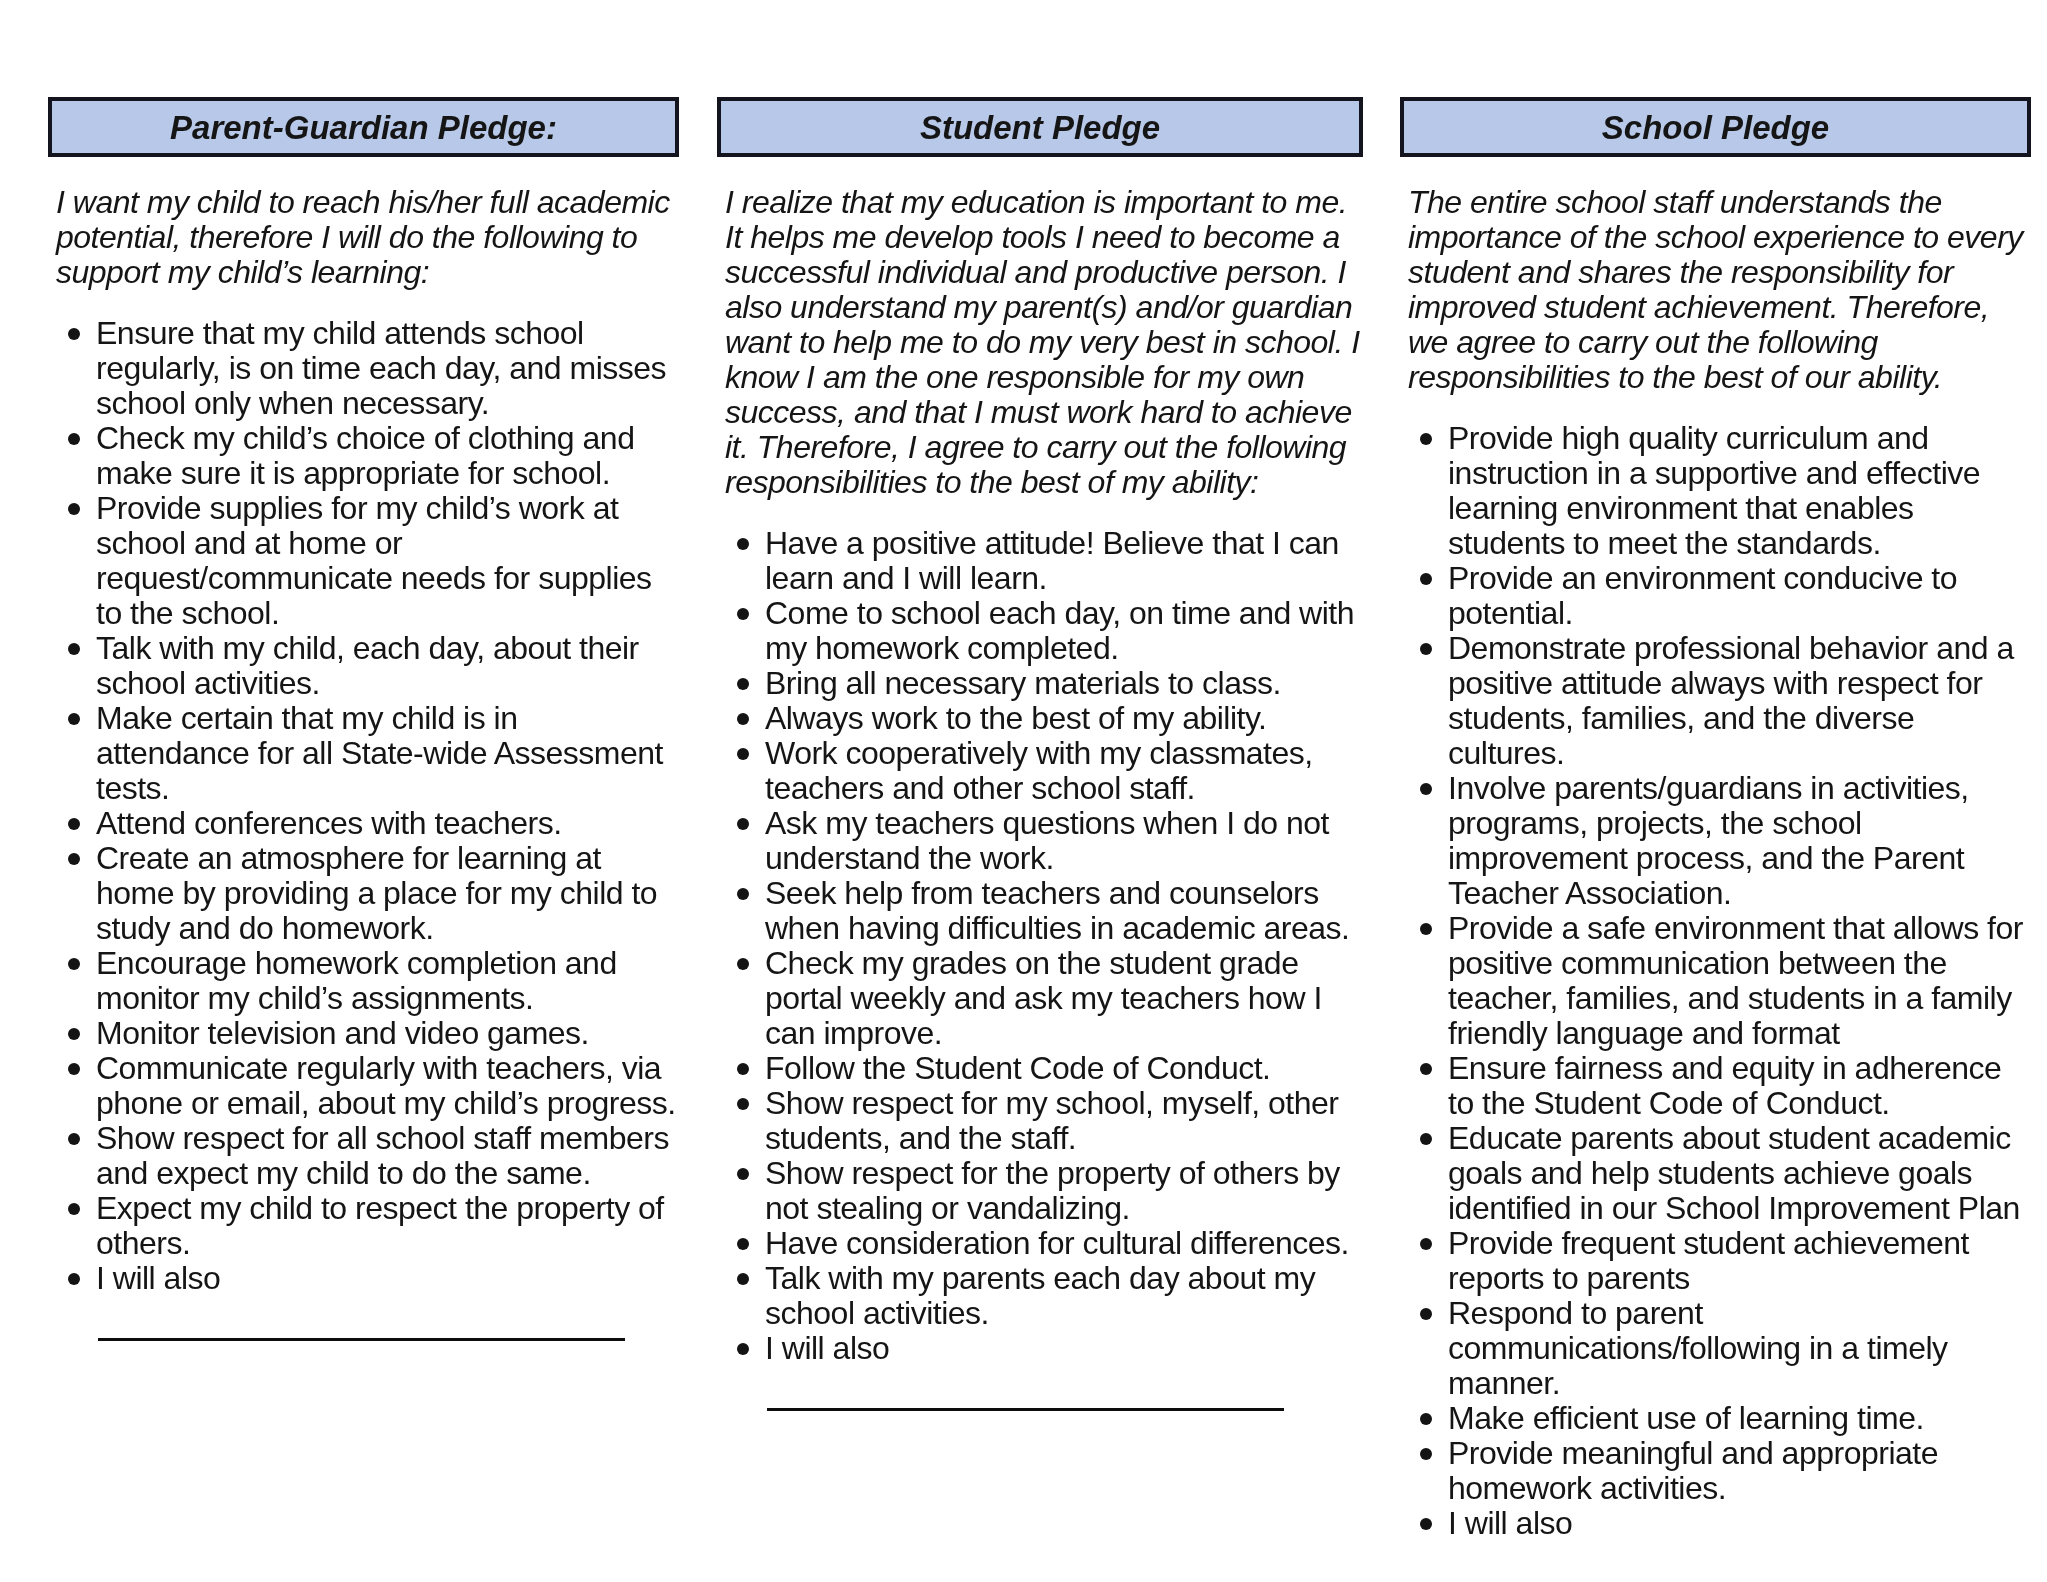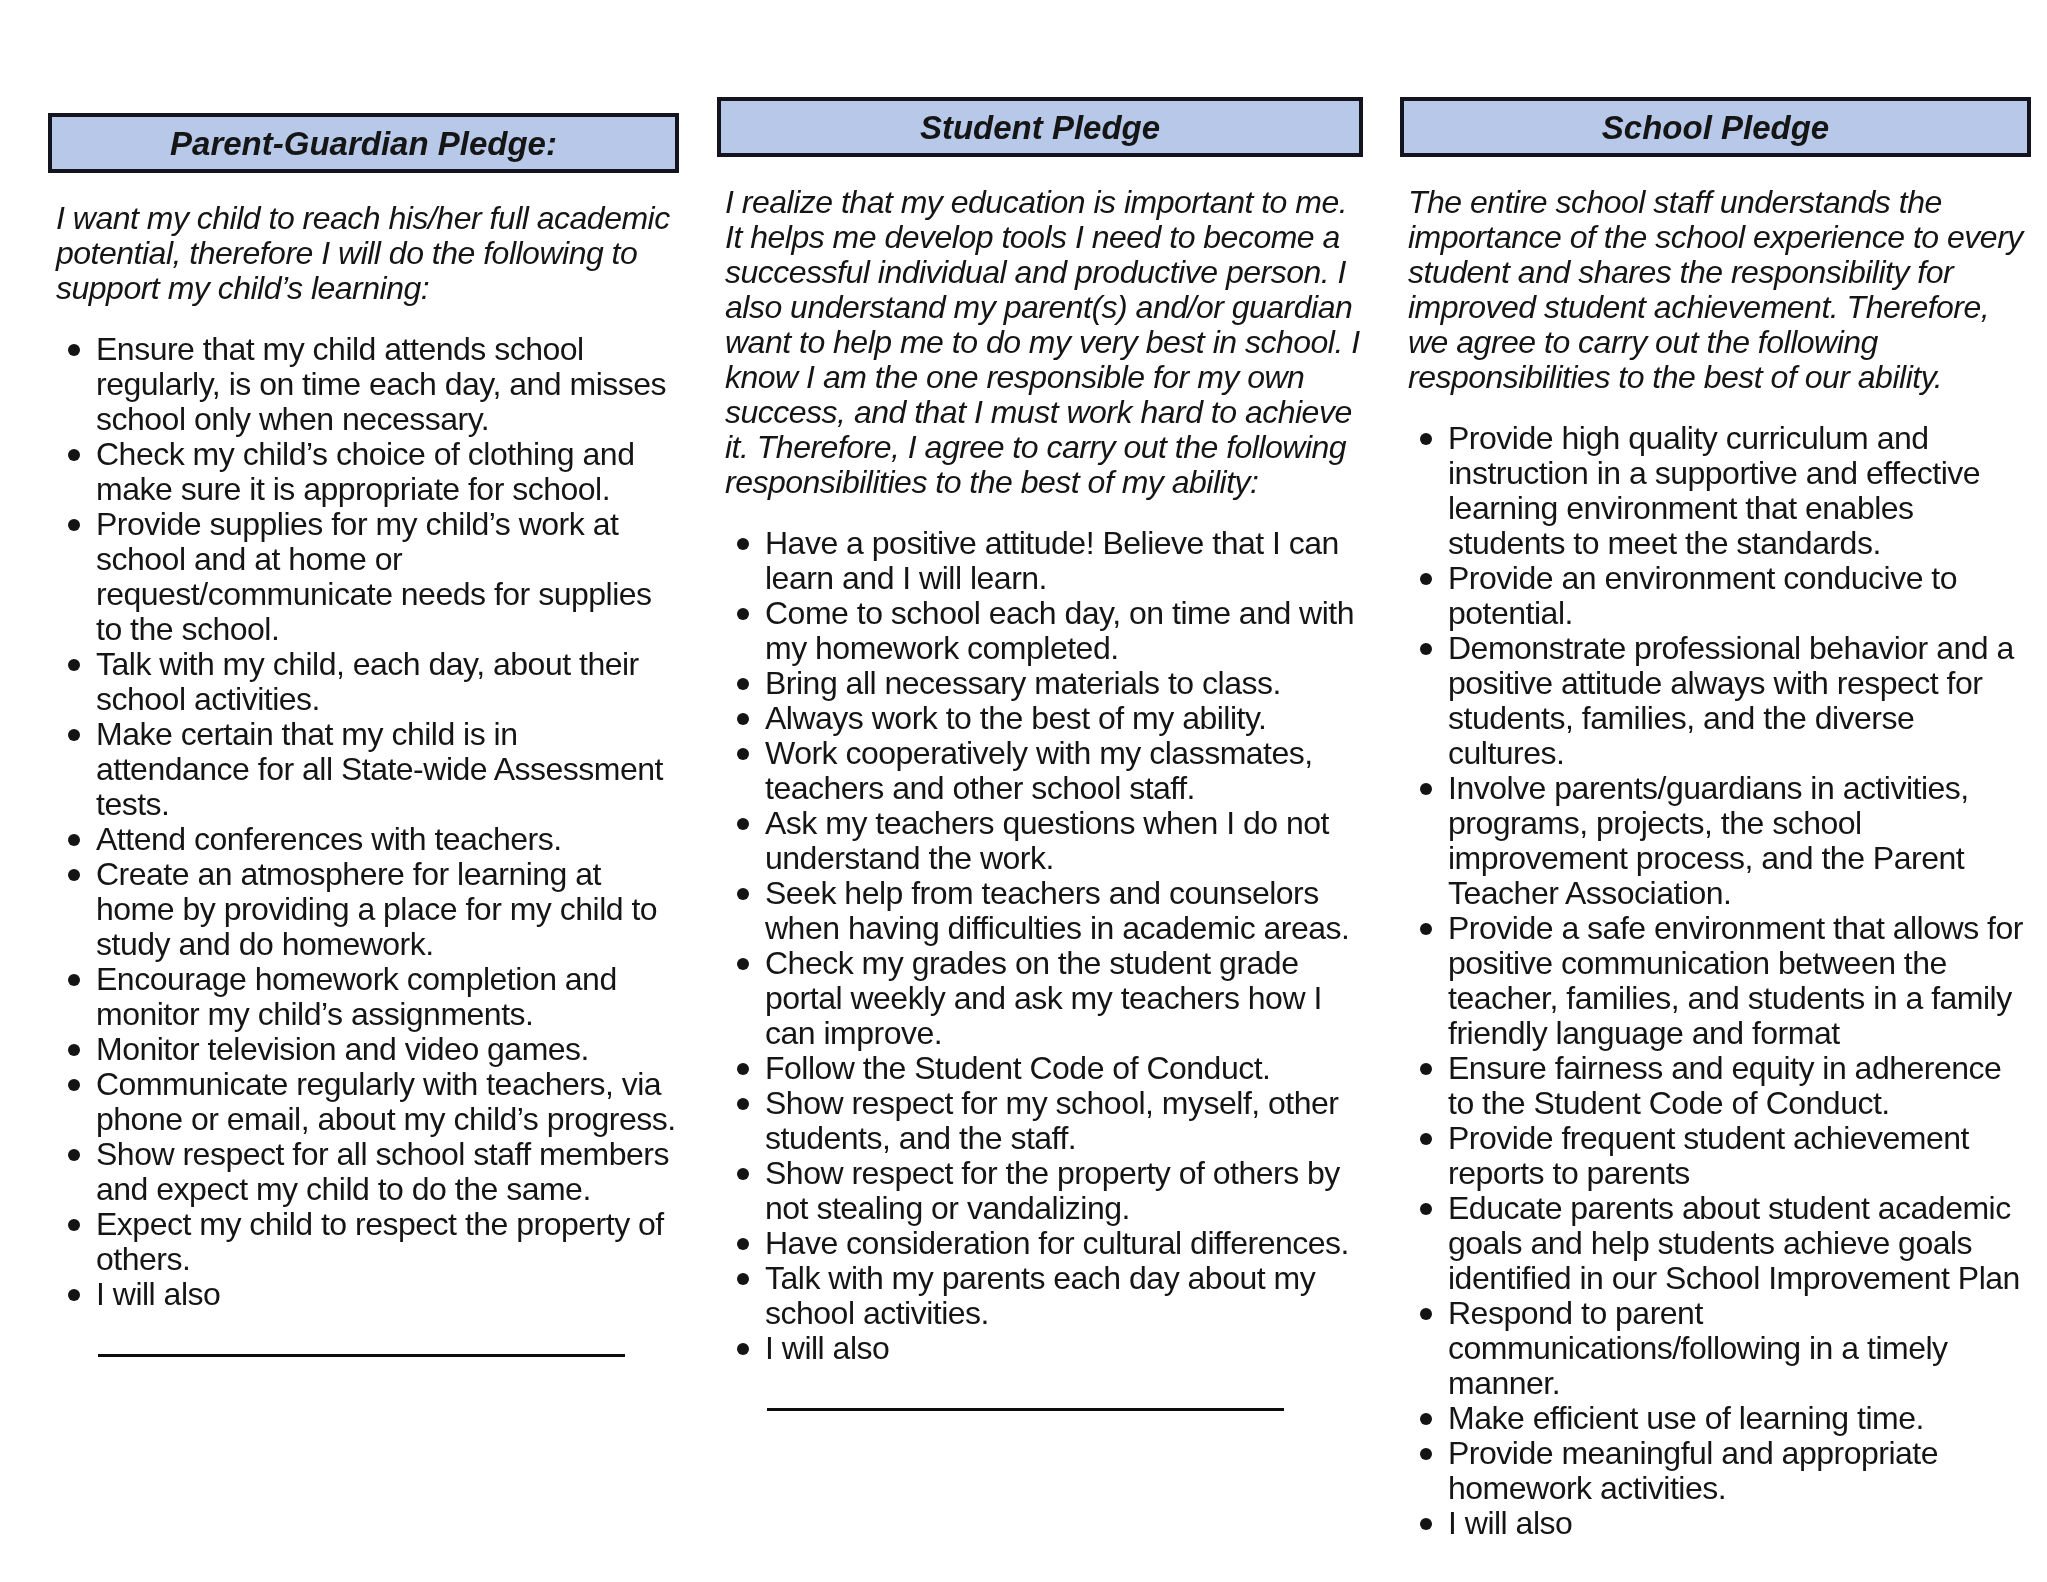--- a/index.html
+++ b/index.html
@@ -11,21 +11,21 @@
     color: #151515;
     overflow: hidden;
   }
   .page {
     position: relative;
     width: 2047px;
     height: 1582px;
     background: #ffffff;
   }
   .col { position: absolute; top: 97px; }
-  .col1 { left: 48px;   width: 631px; margin-top: 16px; }
+  .col1 { left: 48px;   width: 631px; }
   .col2 { left: 717px;  width: 646px; }
   .col3 { left: 1400px; width: 631px; }
 
   .hdr {
     background: #b7c8e8;
     border: 4px solid #14141f;
     text-align: center;
     font-weight: bold;
     font-style: italic;
     font-size: 33px;
@@ -263,26 +263,26 @@
           <span class="li-text">Provide a safe environment that allows for positive communication between the teacher, families, and students in a family friendly language and format</span>
         </li>
 
         <li class="li">
           <span class="dot"></span>
           <span class="li-text">Ensure fairness and equity in adherence to the Student Code of Conduct.</span>
         </li>
 
         <li class="li">
           <span class="dot"></span>
+          <span class="li-text">Educate parents about student academic goals and help students achieve goals identified in our School Improvement Plan</span>
+        </li>
+
+        <li class="li">
+          <span class="dot"></span>
           <span class="li-text">Provide frequent student achievement reports to parents</span>
-        </li>
-
-        <li class="li">
-          <span class="dot"></span>
-          <span class="li-text">Educate parents about student academic goals and help students achieve goals identified in our School Improvement Plan</span>
         </li>
 
         <li class="li">
           <span class="dot"></span>
           <span class="li-text">Respond to parent communications/following in a timely manner.</span>
         </li>
 
         <li class="li">
           <span class="dot"></span>
           <span class="li-text">Make efficient use of learning time.</span>

